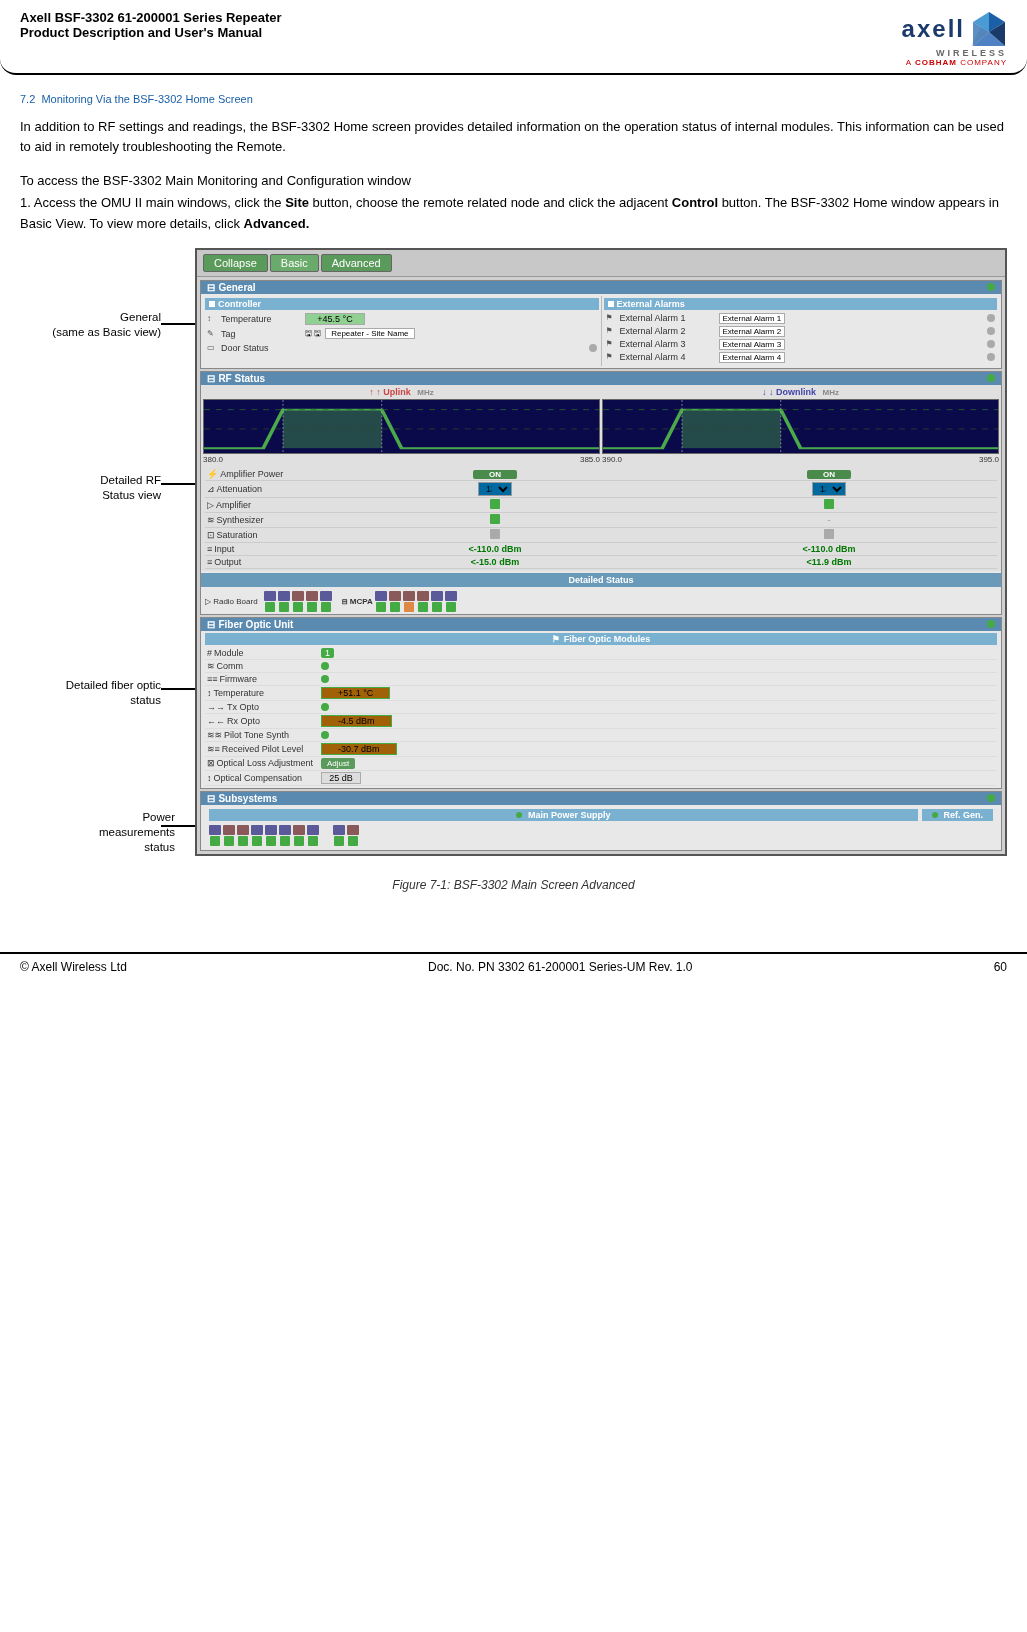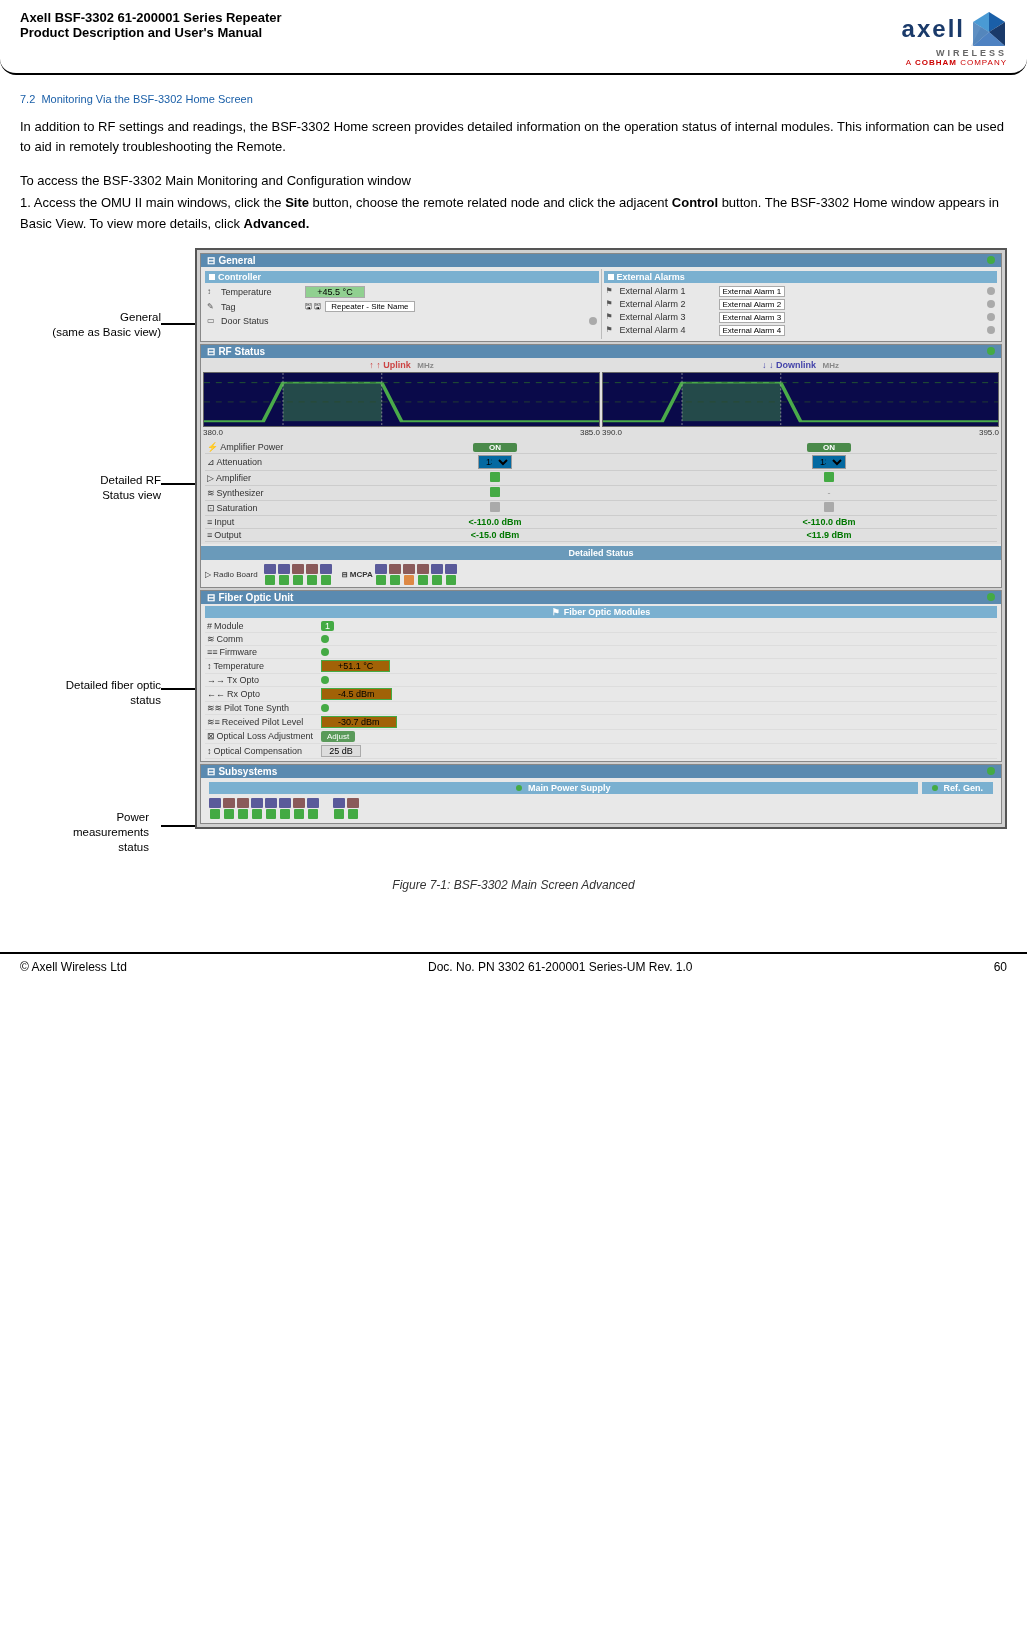--- a/index.html
+++ b/index.html
@@ -468,28 +468,33 @@
       <div class="lbl" style="top:225px; right:34px; text-align:right;">
         <span style="font-size:11.5px;">Detailed RF<br>Status view</span>
       </div>
       <div class="lbl-line" style="top:235px; right:0; width:34px;"></div>
 
       <div class="lbl" style="top:430px; right:34px; text-align:right;">
         <span style="font-size:11.5px;">Detailed fiber optic<br>status</span>
       </div>
       <div class="lbl-line" style="top:440px; right:0; width:34px;"></div>
 
-      <div class="lbl" style="top:562px; right:46px; text-align:right;">
+      <div class="lbl" style="top:562px; right:20px; text-align:right;">
         <span style="font-size:11.5px;">Power<br>measurements<br>status</span>
       </div>
       <div class="lbl-line" style="top:577px; right:0; width:34px;"></div>
     </div>
 
     <div class="screen-container">
 
+      <div class="screen-toolbar">
+        <button class="toolbar-btn btn-collapse">Collapse</button>
+        <button class="toolbar-btn btn-basic">Basic</button>
+        <button class="toolbar-btn btn-advanced">Advanced</button>
+      </div>
 
       <div class="screen-section">
         <div class="screen-section-header">
           <span style="margin-right:3px;">⊟</span>
           <span>General</span>
           <span style="width:8px;height:8px;border-radius:50%;background:#4a4;margin-left:auto;display:inline-block;"></span>
         </div>
         <div class="general-grid">
 
           <div class="general-left">

